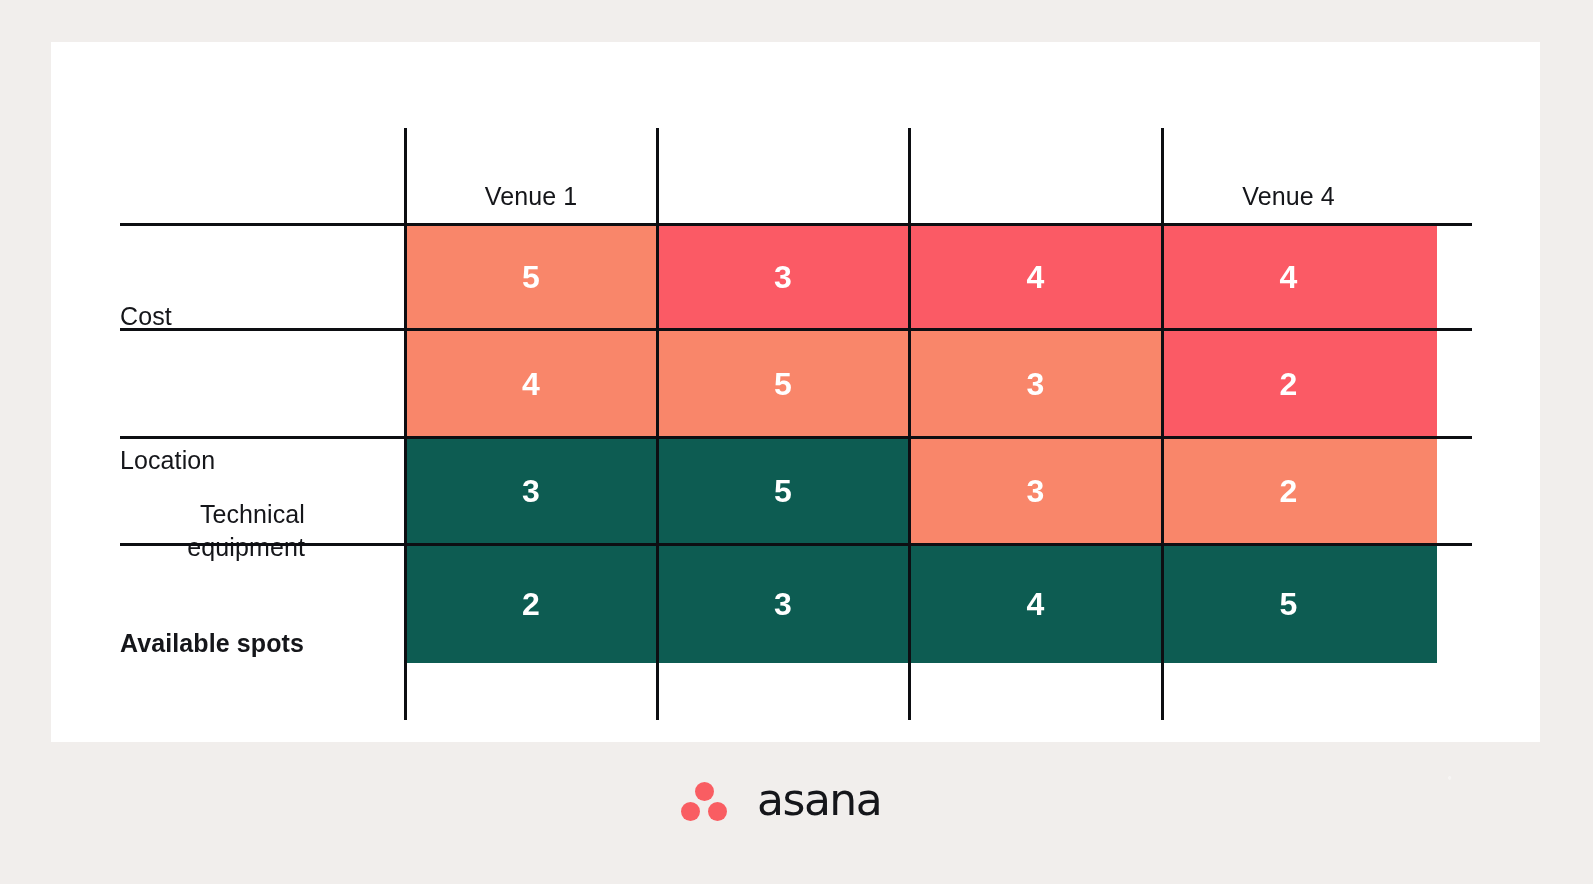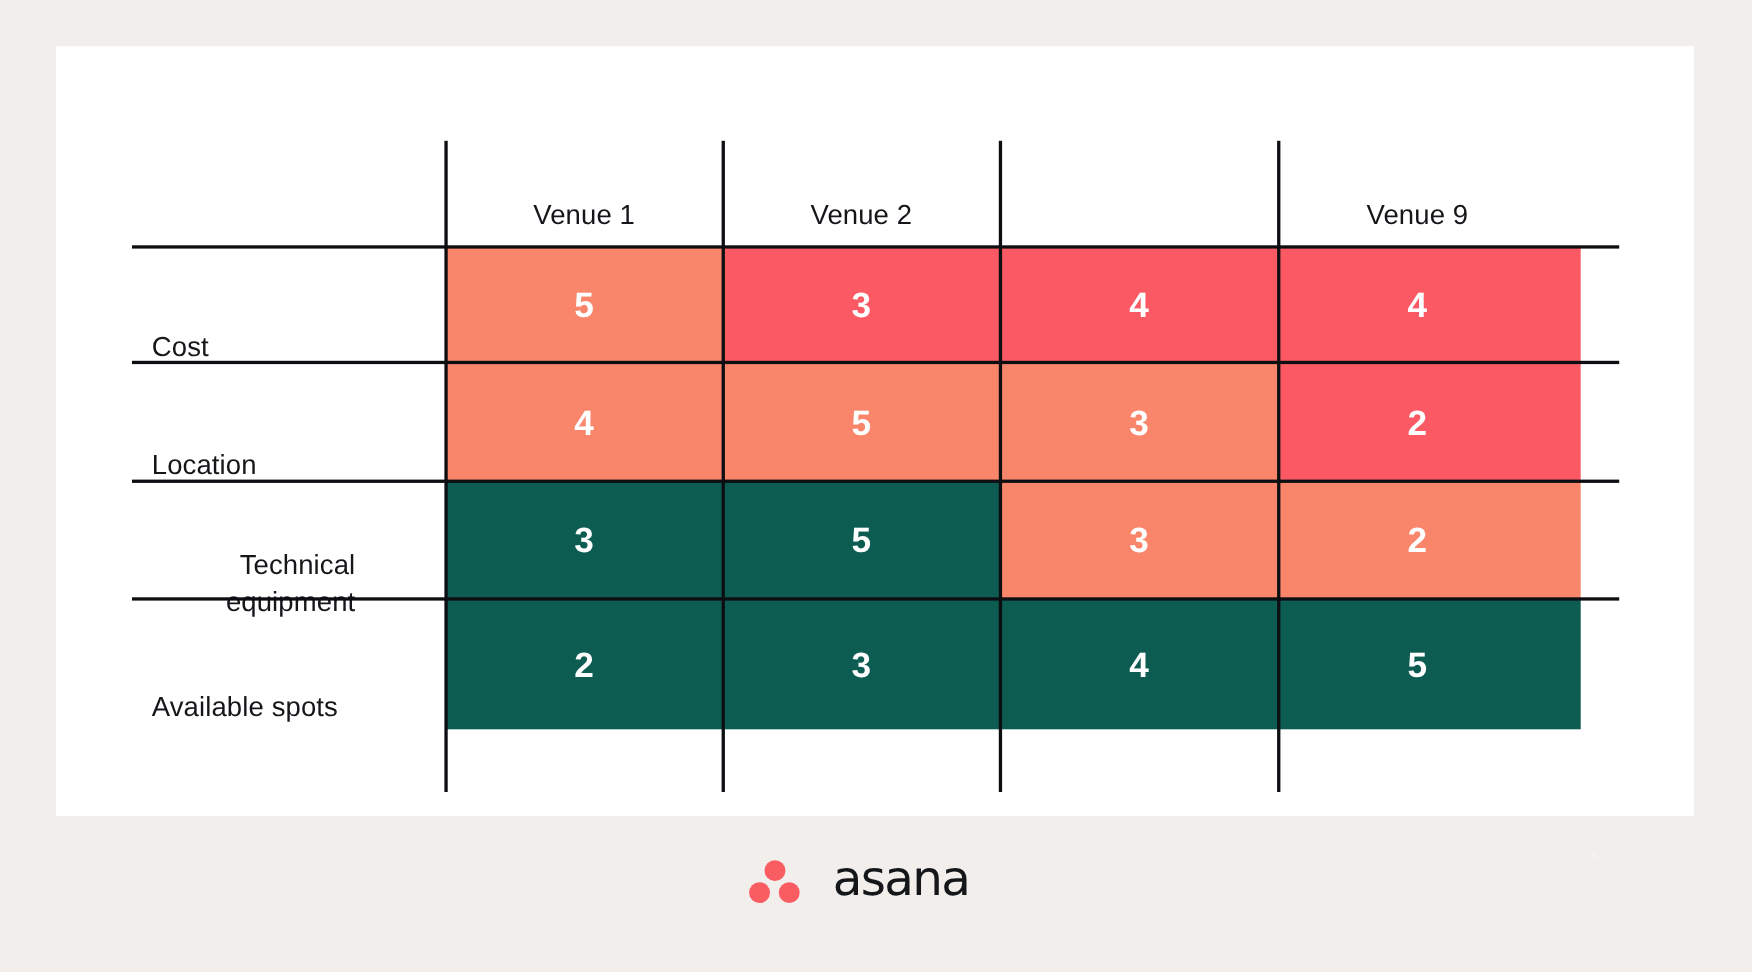--- a/index.html
+++ b/index.html
@@ -57,21 +57,21 @@
     align-items: center;
     justify-content: center;
     font-size: 25px;
     color: #15161a;
     letter-spacing: .1px;
   }
 
   
   .row-head {
     position: absolute;
-    left: 87px;
+    left: 69px;
     width: 290px;
     display: flex;
     align-items: center;
     font-size: 25px;
     line-height: 1.32;
     color: #15161a;
     letter-spacing: .1px;
   }
 
   
@@ -142,37 +142,34 @@
 <body>
 
 <div id="backdrop-texture"></div>
 
 <div id="card">
   <div id="matrix">
 
     <div class="col-head" style="left:354px;width:252px;">
       <span>Venue 1</span>
     </div>
-    <div class="col-head" style="left:606px;width:252px;">
-      <span>Venue 2</span>
-    </div>
     <div class="col-head" style="left:1111px;width:253px;">
-      <span>Venue 9</span>
+      <span>Venue 4</span>
     </div>
 
     <div class="row-head" style="top:222px;height:105px;">
       <span>Cost</span>
     </div>
-    <div class="row-head" style="top:327px;height:108px;">
+    <div class="row-head" style="top:327px;height:108px;align-items:flex-end;">
       <span>Location</span>
     </div>
     <div class="row-head" style="top:435px;height:107px;text-align:right;">
       <span style="display:block;max-width:185px;">Technical equipment</span>
     </div>
-    <div class="row-head" style="top:542px;height:118px;">
+    <div class="row-head" style="top:542px;height:118px;font-weight:bold;">
       <span>Available spots</span>
     </div>
 
     <div class="cell" style="left:354px;top:183px;width:252px;height:105px;background:#f9866a;">
       <span>5</span>
     </div>
     <div class="cell" style="left:606px;top:183px;width:252px;height:105px;background:#fb5a65;">
       <span>3</span>
     </div>
     <div class="cell" style="left:858px;top:183px;width:253px;height:105px;background:#fb5a65;">

